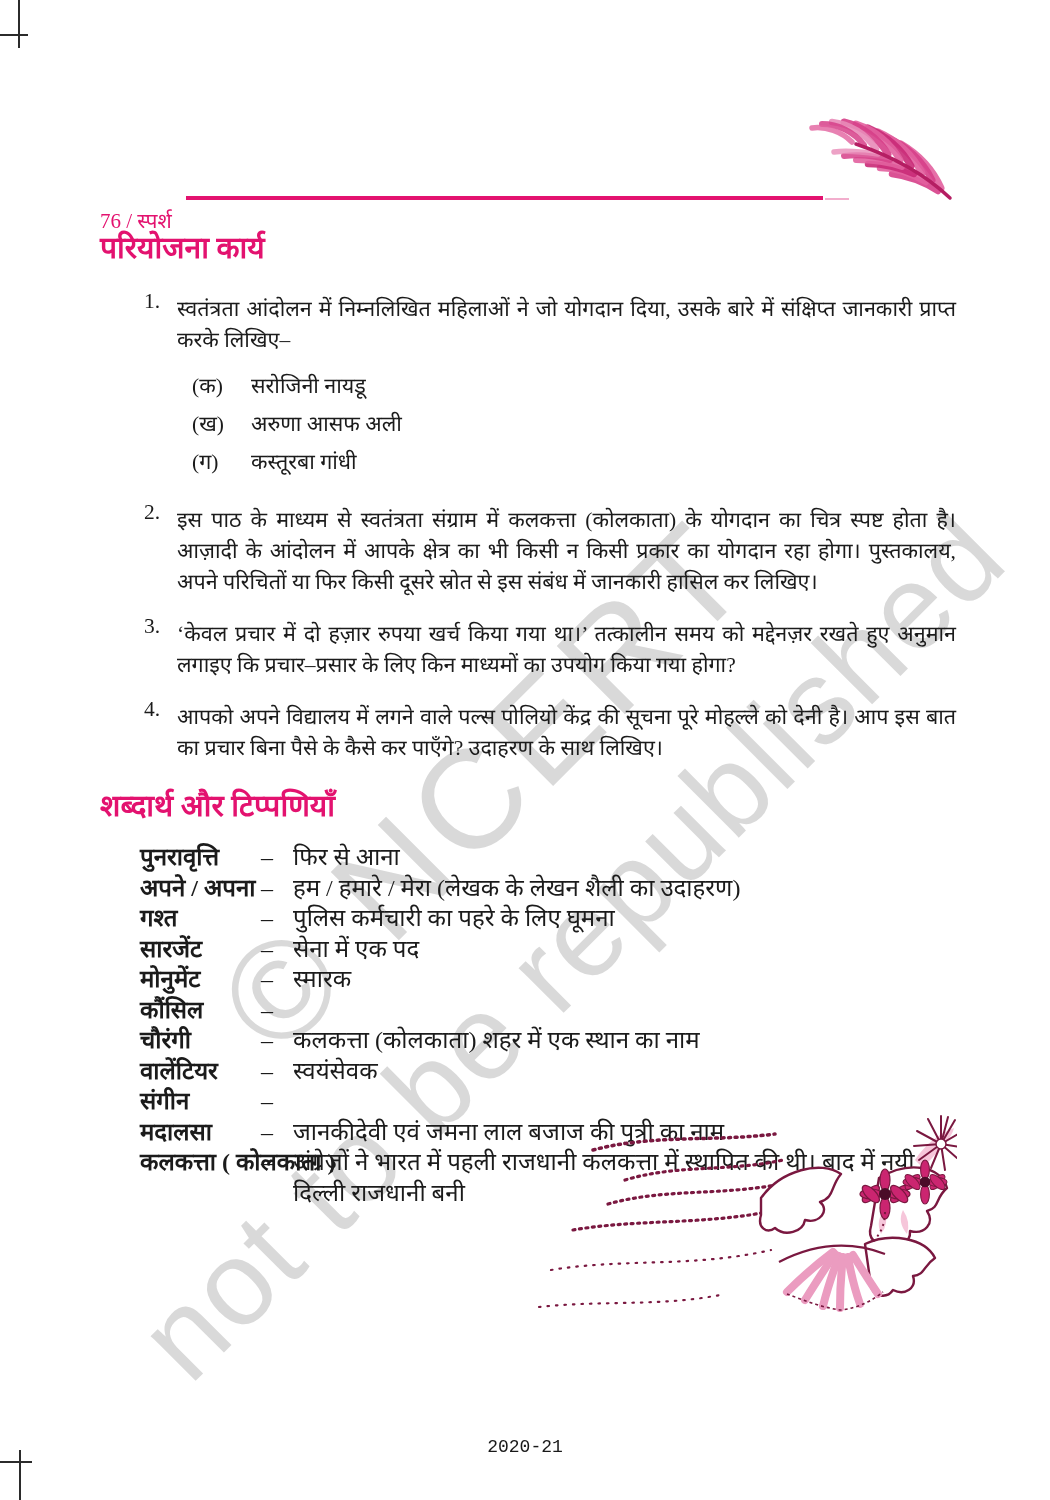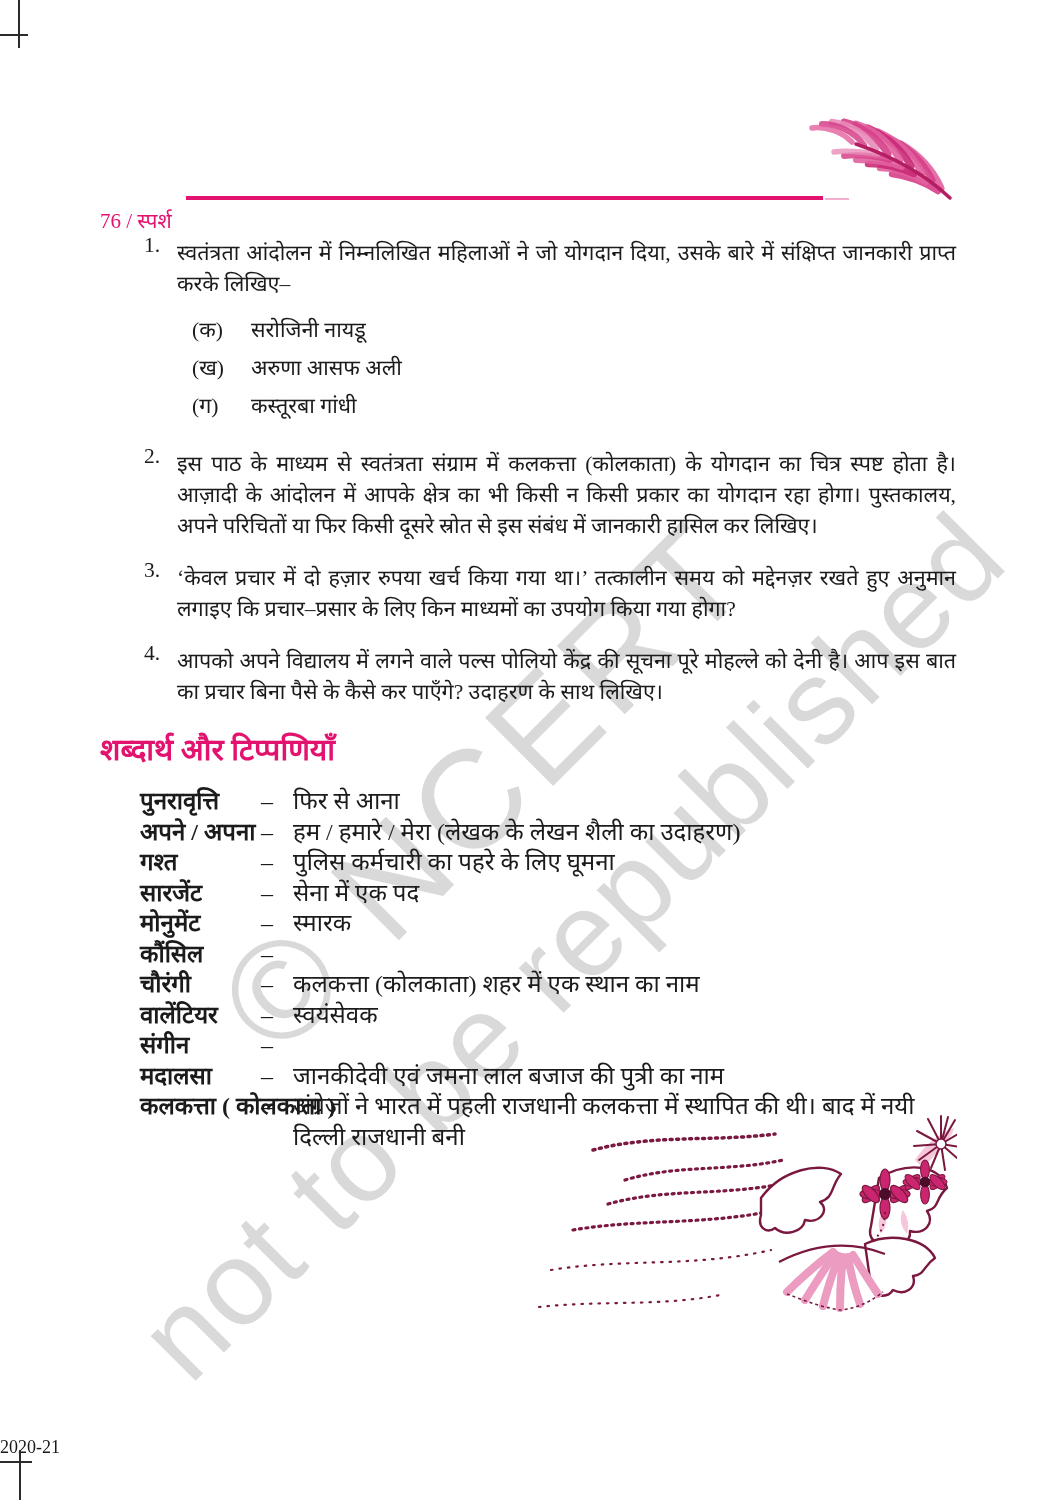--- a/index.html
+++ b/index.html
@@ -37,22 +37,22 @@
   .sub-text { font-size:21.5px; line-height:29px; }
   .glossary-title { margin-top:24px; margin-bottom:18px; }
   .gloss { margin-left:40px; }
   .g-row { display:grid; grid-template-columns:121px 32px 1fr; font-size:24px; line-height:30.5px; }
   .g-term { font-weight:bold; white-space:nowrap; padding-right:4px; }
   .g-dash { }
   .g-meaning { }
   
   .flower { position:absolute; left:533px; top:1102px; z-index:2; }
   .footer-year {
-    position:absolute; left:0; right:0; top:1437px; 
-    font-family:Liberation Serif, serif; font-size:18px; color:#191919; z-index:2;
+    position:absolute; left:0; right:0; top:1437px; text-align:center;
+    font-family:Liberation Mono, monospace; font-size:18px; color:#191919; z-index:2;
   }
 </style>
 </head>
 <body>
 
 <div class="page">
 
   <div class="crop" style="left:18px; top:0; width:1.5px; height:48px;"></div>
   <div class="crop" style="left:0; top:34px; width:28px; height:1.5px;"></div>
   <div class="crop" style="left:19px; top:1450px; width:1.5px; height:50px;"></div>
@@ -83,20 +83,21 @@
       <path d="M116,80 C102,74 86,70 70,70" stroke="#c92a77" stroke-width="6.5" opacity="0.9"></path>
       <path d="M104,73 C90,68 74,66 58,66" stroke="#e2619f" stroke-width="6" opacity="0.9"></path>
       <path d="M92,66 C78,62 62,60 46,62" stroke="#d63f88" stroke-width="6" opacity="0.85"></path>
       <path d="M80,60 C66,58 50,56 36,58" stroke="#e88bb8" stroke-width="5.5" opacity="0.8"></path>
     </g>
     <path d="M152,104 C132,85 105,66 58,50" fill="none" stroke="#b51e63" stroke-width="3.5" stroke-linecap="round"></path>
   </svg>
 
   <div class="content">
 
+    <h1 class="section-title">परियोजना कार्य</h1>
 
     <div class="q">
       <span class="q-num">1.</span>
       <span class="q-text">स्वतंत्रता आंदोलन में निम्नलिखित महिलाओं ने जो योगदान दिया, उसके बारे में संक्षिप्त जानकारी प्राप्त करके लिखिए–</span>
     </div>
 
     <div class="sub-list">
       <div class="sub">
         <span class="sub-label">(क)</span>
         <span class="sub-text">सरोजिनी नायडू</span>

